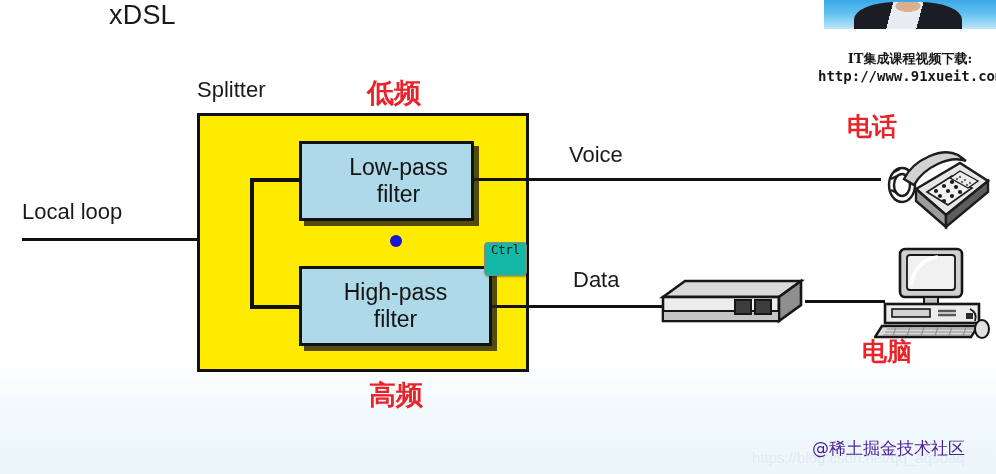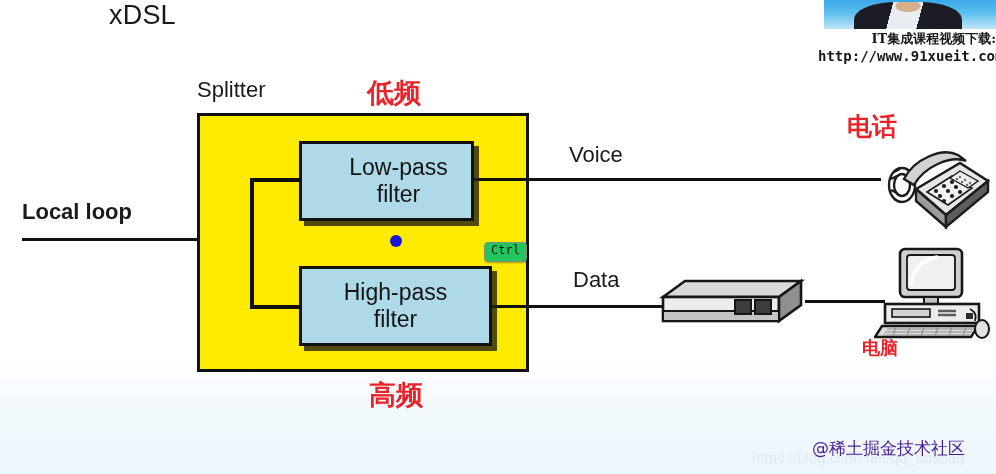--- a/index.html
+++ b/index.html
@@ -31,37 +31,37 @@
 
   
   .lbl {
     position: absolute;
     color: #1a1a1a;
     white-space: nowrap;
     line-height: 1;
   }
   .lbl-xdsl  { left: 109px; top: 2px;   font-size: 27px; letter-spacing: .2px; }
   .lbl-split { left: 197px; top: 79px;  font-size: 22px; }
-  .lbl-local { left: 22px;  top: 201px; font-size: 22px; font-weight: bold; }
+  .lbl-local { left: 22px;  top: 201px; font-size: 22px; }
   .lbl-voice { left: 569px; top: 144px; font-size: 22px; }
   .lbl-data  { left: 573px; top: 269px; font-size: 22px; }
   .lbl-modem { left: 649px; top: 331px; font-size: 22px; }
 
   .lbl-red {
     position: absolute;
     color: #e8232a;
     font-weight: bold;
     white-space: nowrap;
     line-height: 1;
     font-family: "DejaVu Sans", "Liberation Sans", sans-serif;
   }
   .lbl-lowfreq  { left: 367px; top: 79px;  font-size: 27px; }
   .lbl-highfreq { left: 369px; top: 381px; font-size: 27px; }
   .lbl-phone    { left: 847px; top: 114px; font-size: 25px; }
-  .lbl-pc       { left: 862px; top: 339px; font-size: 18px; }
+  .lbl-pc       { left: 862px; top: 339px; font-size: 25px; }
 
   
   .splitter {
     position: absolute;
     left: 197px; top: 113px;
     width: 332px; height: 259px;
     background: #ffeb00;
     border: 3px solid #111111;
     box-sizing: border-box;
   }
@@ -103,22 +103,22 @@
     left: 390px; top: 235px;
     width: 12px; height: 12px;
     background: #1616d8;
     border-radius: 50%;
   }
 
   
   .ctrl-badge {
     position: absolute;
     left: 484px; top: 242px;
-    padding: 1px 6px 3px 6px;
-    background: #22c55e;
+    padding: 1px 6px 17px 6px;
+    background: #14b8a6;
     border: 1px solid #8d8a7c;
     border-radius: 4px;
     box-shadow: 1px 1px 2px rgba(0,0,0,.35);
     font-family: "DejaVu Sans Mono", "Liberation Mono", monospace;
     font-size: 12px;
     color: #1a1a1a;
     line-height: 1.15;
   }
 
   
@@ -154,26 +154,27 @@
   .wm-video .person-suit {
     position: absolute; left: 30px; top: 2px;
     width: 108px; height: 29px;
     background:
       radial-gradient(ellipse at 50% 14%, #d9b08c 0 16%, rgba(217,176,140,0) 17%),
       linear-gradient(105deg, #1c1c24 0 34%, #e8edf2 34% 60%, #1c1c24 60% 100%);
     border-radius: 40% 40% 0 0 / 60% 60% 0 0;
   }
   .wm-text {
     position: absolute;
-    text-align: right;
+    text-align: center;
     white-space: nowrap;
     color: #171717;
     font-family: "DejaVu Serif", "Liberation Serif", serif;
     font-weight: bold;
     line-height: 1.25;
+    margin-top: 20px;
   }
   .wm-line1 { left: 824px; top: 31px; width: 172px; font-size: 13px; }
   .wm-line2 { left: 818px; top: 48px; width: 178px; font-size: 14px;
               font-family: "DejaVu Sans Mono", "Liberation Mono", monospace; }
 
   .wm-bottom {
     position: absolute;
     left: 812px; top: 437px;
     font-size: 17px;
     color: #4c1d95;

